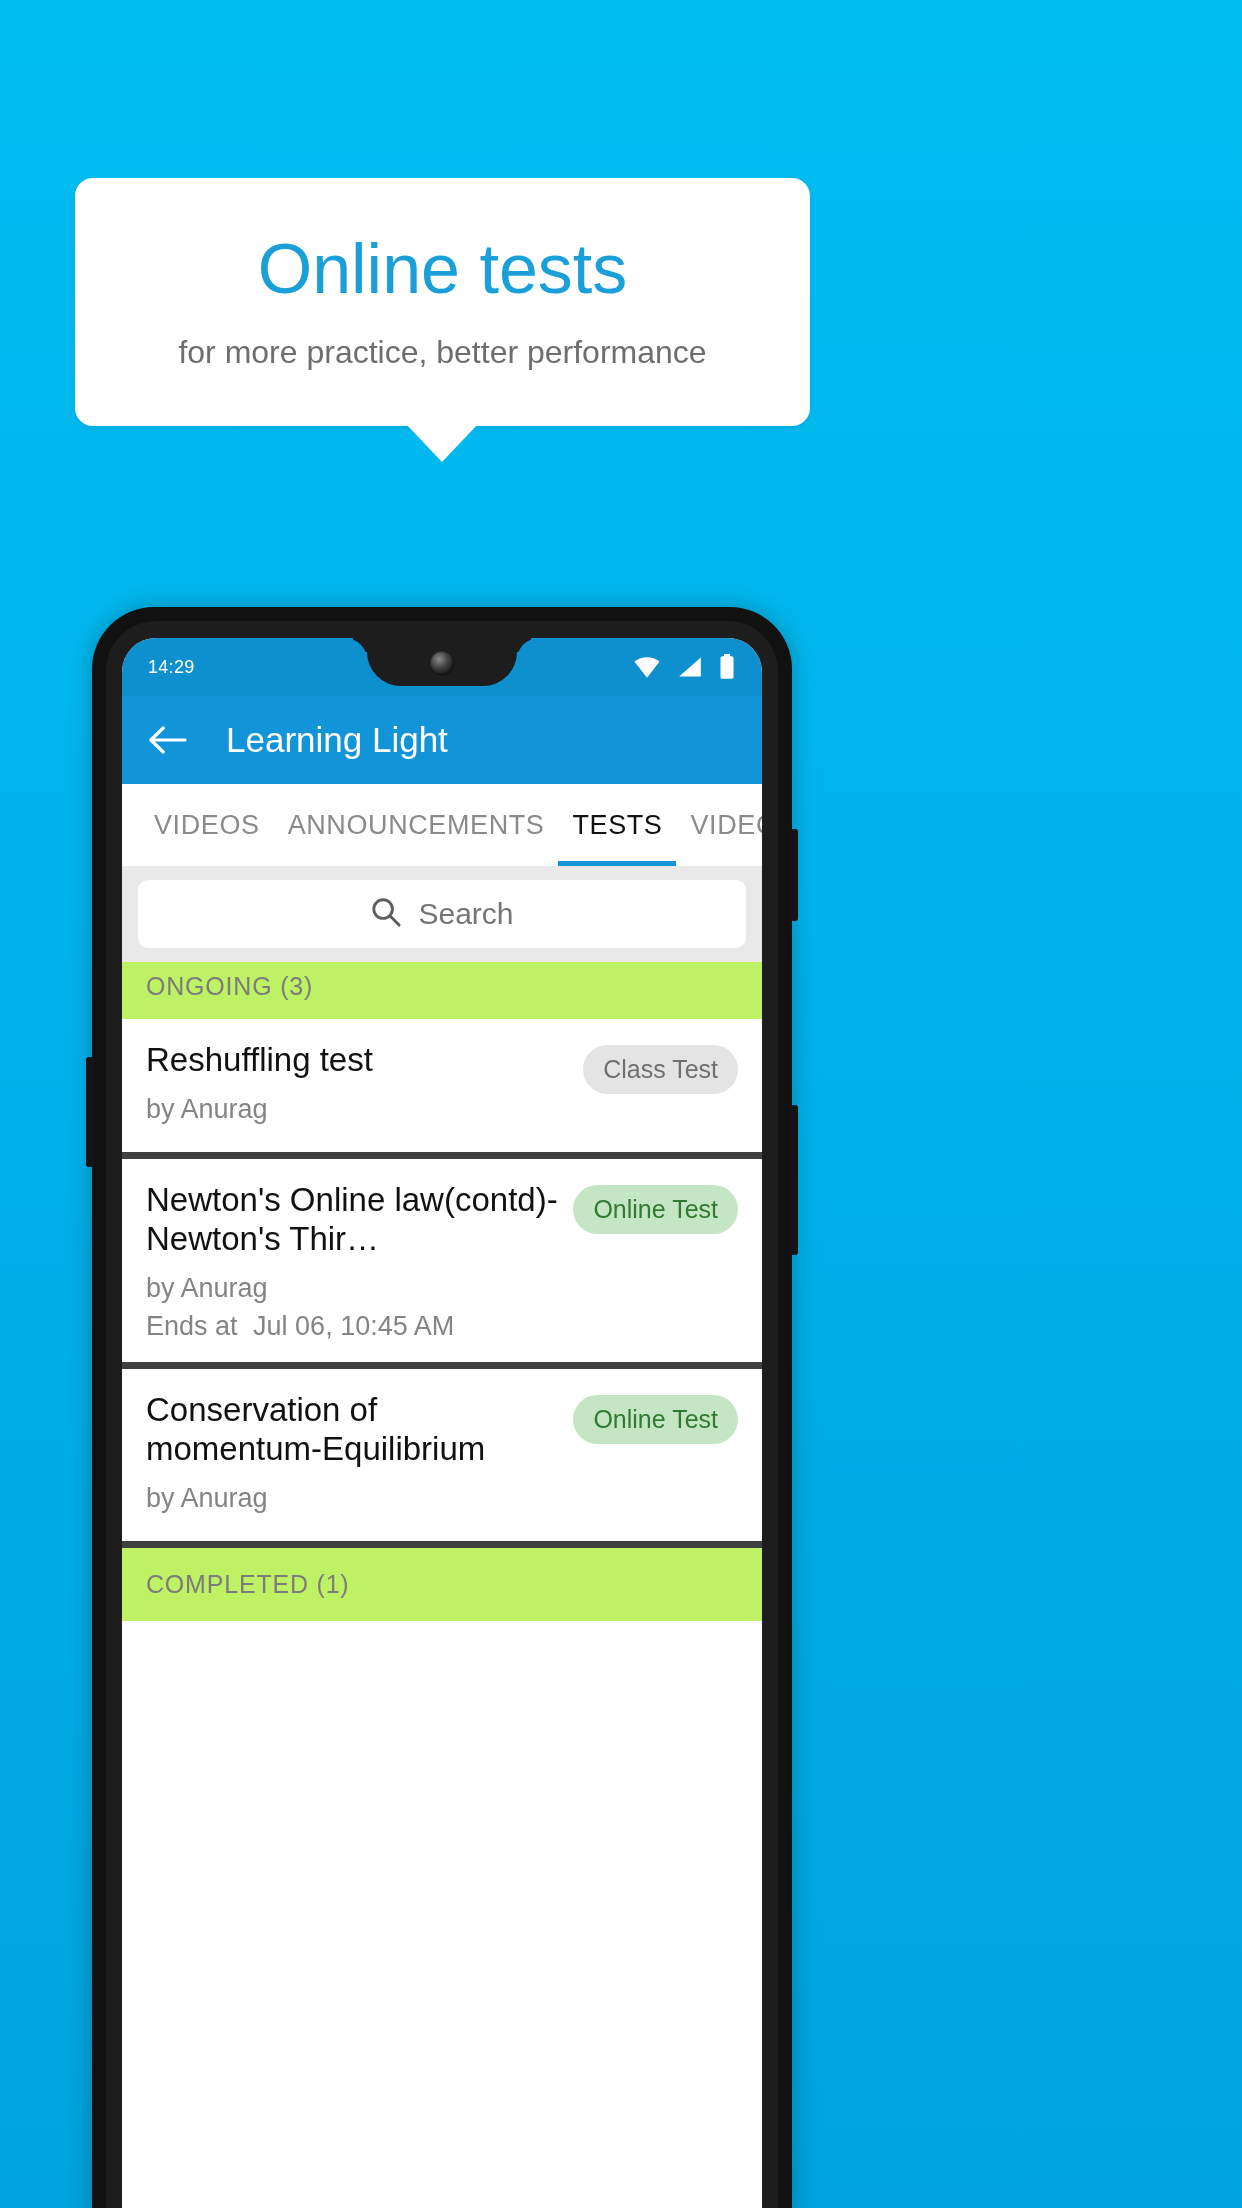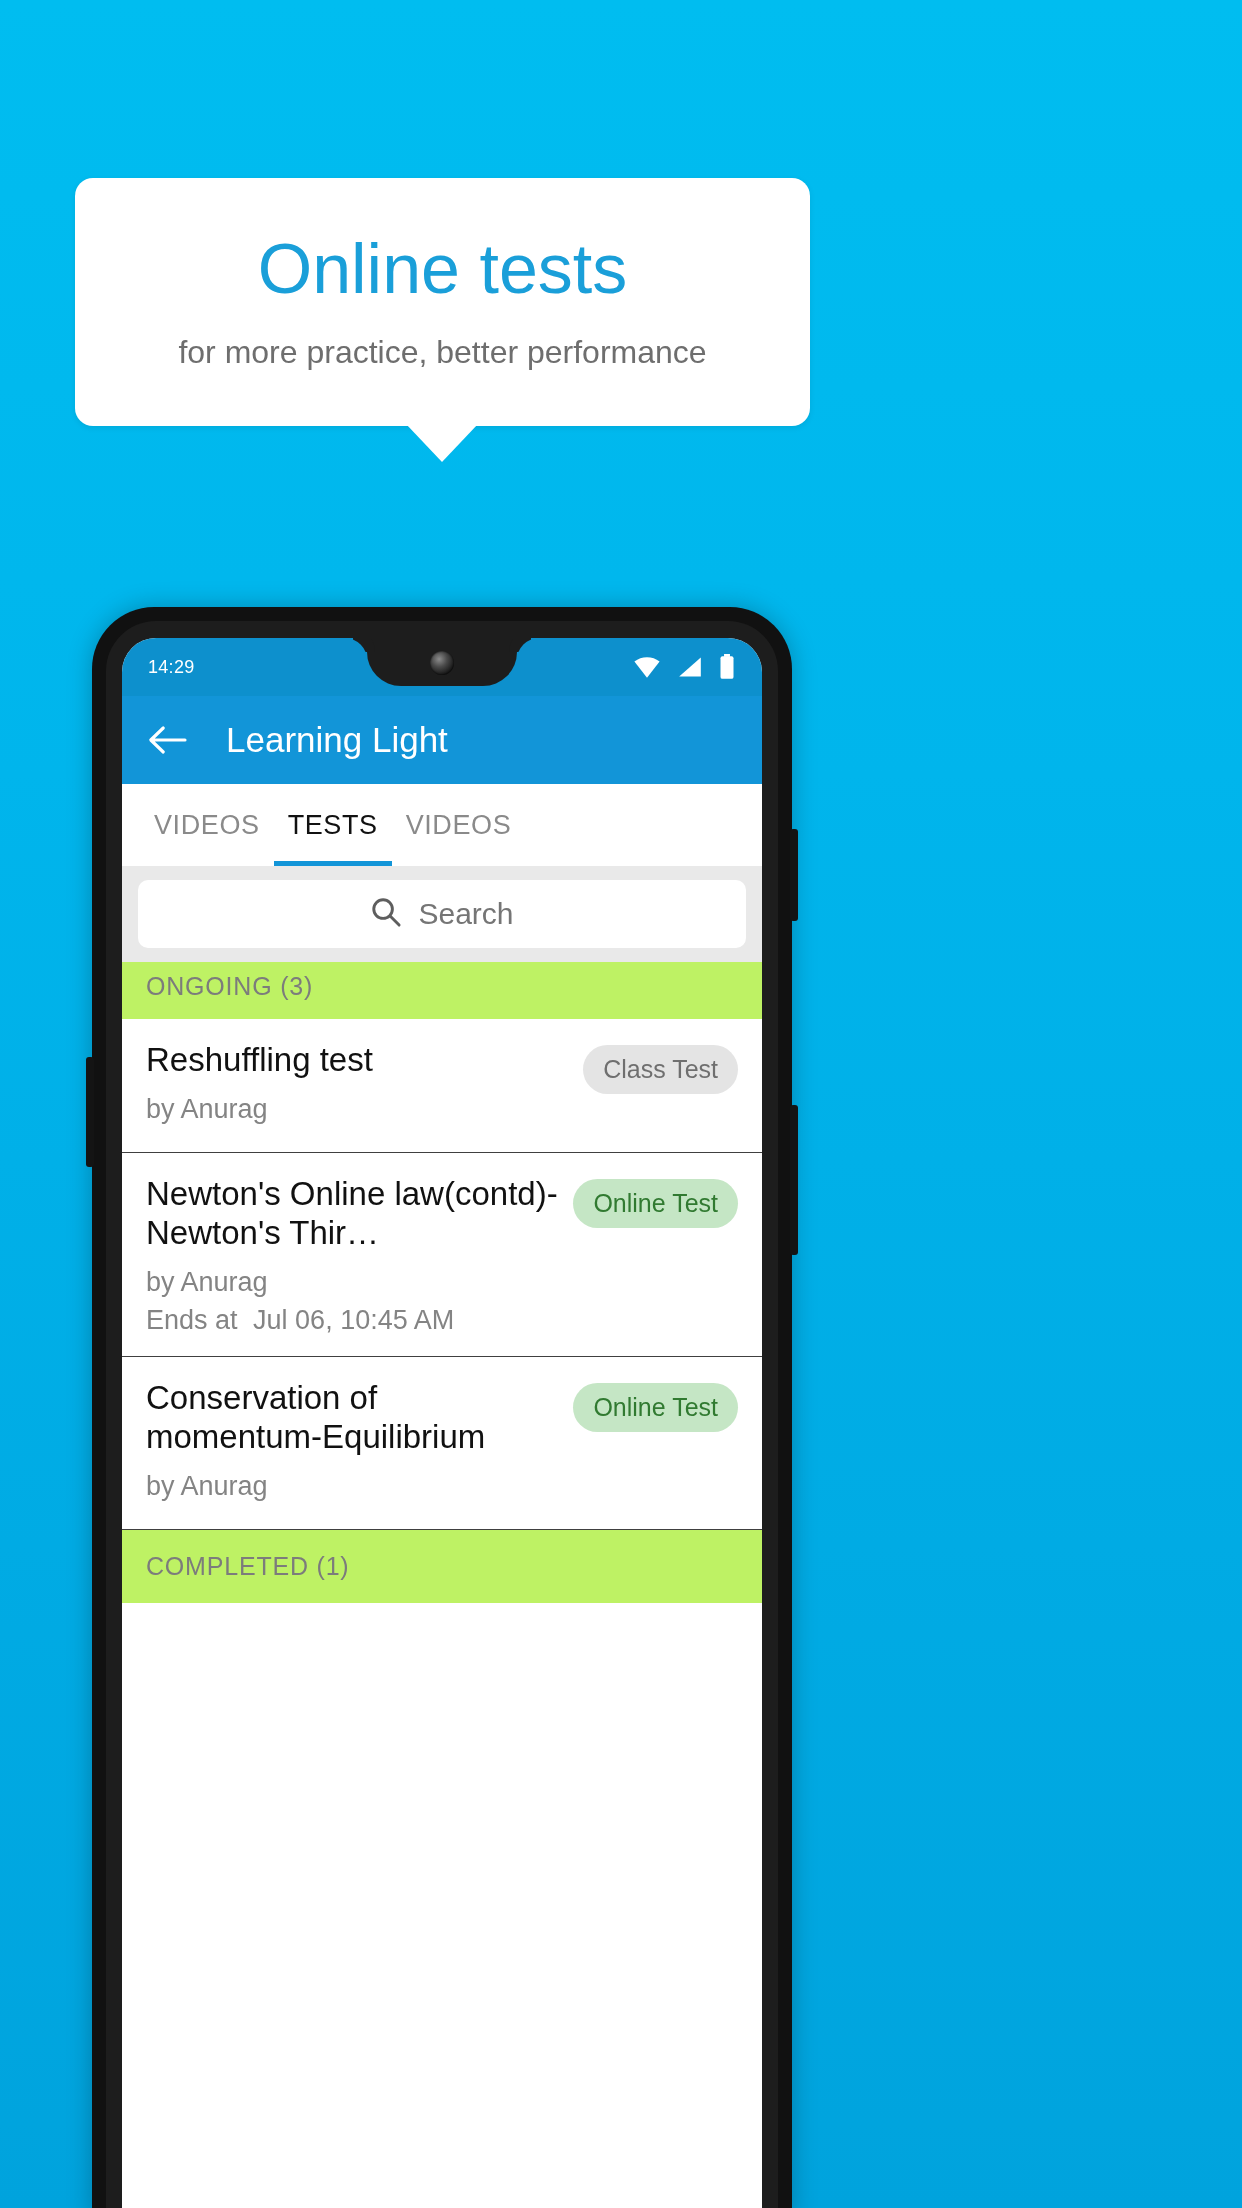--- a/index.html
+++ b/index.html
@@ -253,21 +253,21 @@
     font-size: 25px;
     letter-spacing: 0.8px;
     color: #7c7c7c;
   }
 
   
   .test-list { background: #ffffff; }
   .test-item {
     padding: 22px 24px 20px 24px;
     box-sizing: border-box;
-    border-bottom: 1px solid #404040;
+    border-bottom: 7px solid #404040;
     display: flex;
     align-items: flex-start;
     justify-content: space-between;
     gap: 12px;
   }
   .test-main { flex: 1; min-width: 0; }
   .test-title {
     font-size: 33px;
     color: #111111;
     line-height: 1.18;
@@ -349,20 +349,21 @@
       <div class="back-arrow">
         <svg width="40" height="30" viewBox="0 0 26 20">
           <path d="M10.5 2 L2.2 10 L10.5 18 M2.5 10 L25 10" stroke="#ffffff" stroke-width="2.1" fill="none" stroke-linecap="round" stroke-linejoin="round"></path>
         </svg>
       </div>
       <div class="appbar-title">Learning Light</div>
     </div>
 
     <div class="tabs">
       <div class="tab">VIDEOS</div>
+      <div class="tab">ANNOUNCEMENTS</div>
       <div class="tab active">TESTS</div>
       <div class="tab">VIDEOS</div>
     </div>
 
     <div class="search-wrap">
       <div class="search-box">
         <span>
           <svg width="32" height="32" viewBox="0 0 22 22">
             <circle cx="9" cy="9" r="6.4" stroke="#5e5e5e" stroke-width="2" fill="none"></circle>
             <path d="M13.8 13.8 L20 20" stroke="#5e5e5e" stroke-width="2" stroke-linecap="round"></path>

